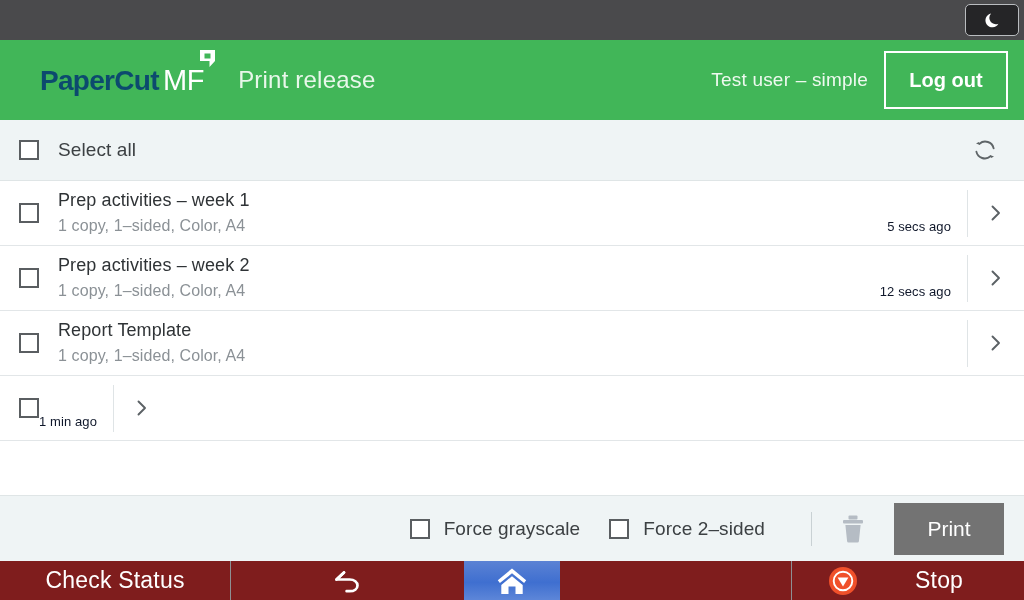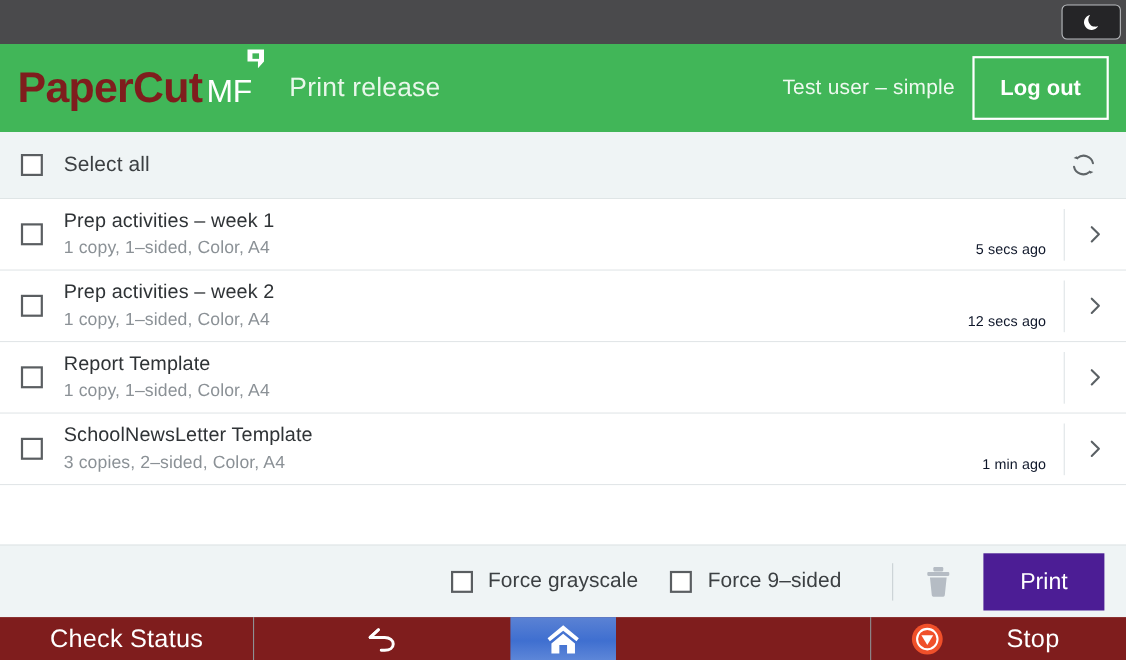--- a/index.html
+++ b/index.html
@@ -27,22 +27,22 @@
   
   .header {
     position: absolute; top: 40px; left: 0; width: 1024px; height: 80px;
     background: #41b658;
     display: flex; align-items: center;
   }
   .logo-wrap {
     position: relative; margin-left: 16px; display: flex; align-items: baseline;
   }
   .logo-text {
-    font-size: 39px; font-weight: bold; color: #7f1d1d;
-    letter-spacing: -0.7px; line-height: 1;
+    font-size: 28px; font-weight: bold; color: #0c4a6e;
+    letter-spacing: -0.7px; line-height: 1; margin-left: 24px;
   }
   .logo-mf {
     font-size: 29px; color: #ffffff; letter-spacing: -0.3px;
     line-height: 1; margin-left: 4px; font-weight: 400;
   }
   .logo-tag {
     position: absolute; top: -17px; right: -12px;
     width: 17px; height: 19px;
   }
   .page-title {
@@ -131,21 +131,21 @@
   }
   .opt-gray { margin-right: 29px; }
   .opt-duplex { margin-right: 46px; }
   .bar-divider { width: 1px; height: 34px; background: #c9d1d4; flex: none; }
   .trash-btn {
     width: 62px; height: 50px; margin-left: 10px; margin-right: 10px;
     display: flex; align-items: center; justify-content: center; cursor: pointer;
   }
   .print-btn {
     width: 110px; height: 52px; margin-right: 20px;
-    background: #4c1d95; color: #ffffff;
+    background: #737373; color: #ffffff;
     font-size: 21px; border: none;
     font-family: "Liberation Sans", sans-serif;
     display: flex; align-items: center; justify-content: center;
     cursor: default;
   }
 
   
   .nav-bar {
     position: absolute; top: 561px; left: 0; width: 1024px; height: 39px;
     background: #7f1d1d; display: flex; align-items: stretch;
@@ -262,43 +262,39 @@
       <div class="row-divider"></div>
       <div class="chev-btn">
         <svg width="20" height="20" viewBox="0 0 20 20">
           <path d="M6.5 3.5L13 10l-6.5 6.5" fill="none" stroke="#5b6165" stroke-width="1.9" stroke-linecap="round" stroke-linejoin="round"></path>
         </svg>
       </div>
     </div>
 
     <div class="job-row">
       <div class="cb"></div>
-      <div class="job-main">
-        <div class="job-title">SchoolNewsLetter Template</div>
-        <div class="job-sub">3 copies, 2–sided, Color, A4</div>
-      </div>
       <div class="job-time">1 min ago</div>
       <div class="row-divider"></div>
       <div class="chev-btn">
         <svg width="20" height="20" viewBox="0 0 20 20">
           <path d="M6.5 3.5L13 10l-6.5 6.5" fill="none" stroke="#5b6165" stroke-width="1.9" stroke-linecap="round" stroke-linejoin="round"></path>
         </svg>
       </div>
     </div>
 
   </div>
 
   <div class="action-bar">
     <div class="opt opt-gray">
       <div class="cb"></div>
       <span class="opt-label">Force grayscale</span>
     </div>
     <div class="opt opt-duplex">
       <div class="cb"></div>
-      <span class="opt-label">Force 9–sided</span>
+      <span class="opt-label">Force 2–sided</span>
     </div>
     <div class="bar-divider"></div>
     <div class="trash-btn">
       <svg width="26" height="30" viewBox="0 0 26 30">
         <rect x="8.5" y="1.5" width="9" height="4" rx="1" fill="#b5bcc4"></rect>
         <rect x="3" y="6" width="20" height="3.6" rx="1" fill="#b5bcc4"></rect>
         <path d="M5.4 11h15.2l-1.7 16.2a1.4 1.4 0 0 1-1.4 1.2H8.5a1.4 1.4 0 0 1-1.4-1.2z" fill="#b5bcc4"></path>
       </svg>
     </div>
     <button class="print-btn">Print</button>

